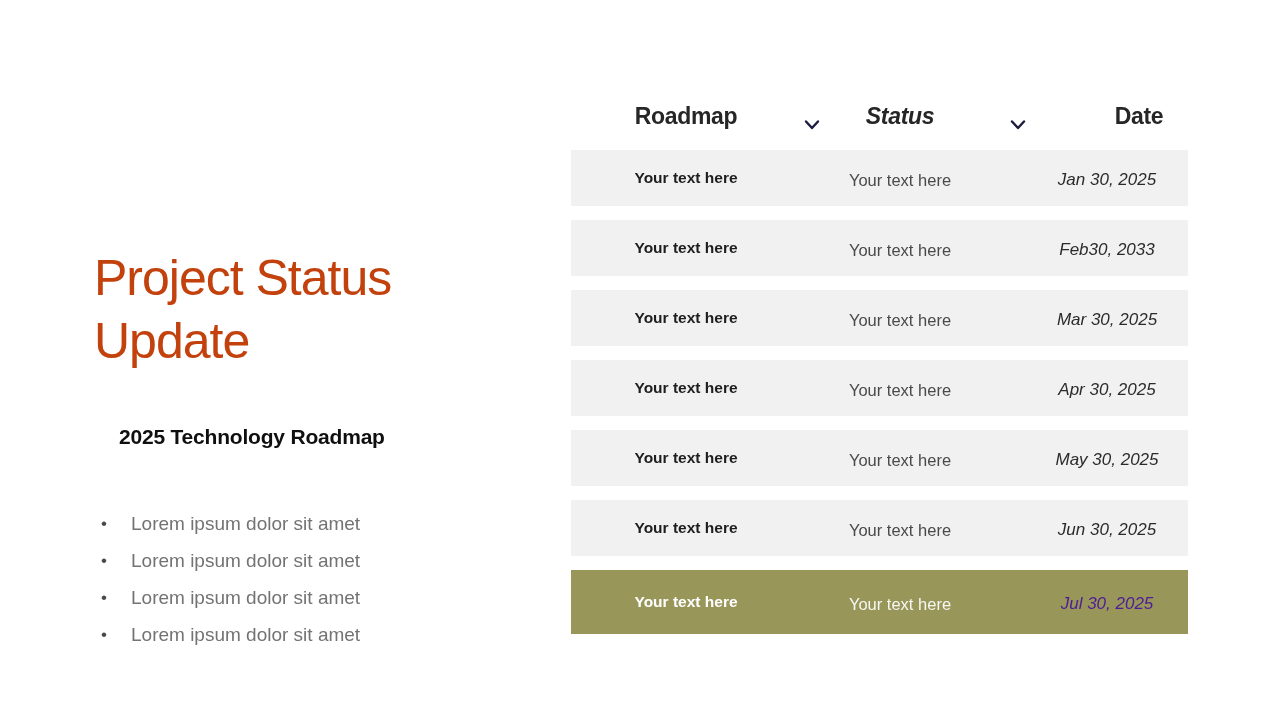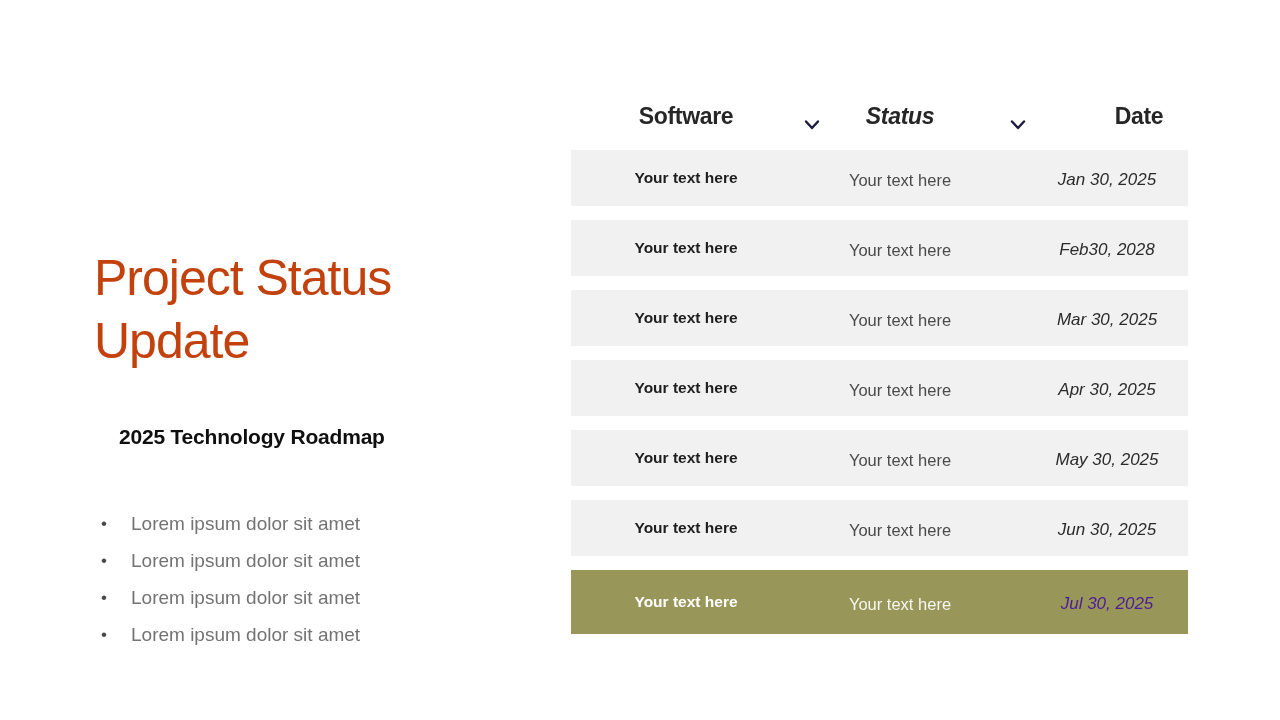--- a/index.html
+++ b/index.html
@@ -114,21 +114,21 @@
   <ul class="bullets">
     <li>Lorem ipsum dolor sit amet</li>
     <li>Lorem ipsum dolor sit amet</li>
     <li>Lorem ipsum dolor sit amet</li>
     <li>Lorem ipsum dolor sit amet</li>
   </ul>
 
   <div class="table">
 
     <div class="thead">
-      <span class="th th-software">Software</span>
+      <span class="th th-software">Roadmap</span>
       <span class="chev chev-1">
         <svg viewBox="0 0 18 12">
             <path d="M3 2.5 L9 9 L15 2.5" fill="none" stroke="#1c1c3e" stroke-width="2.4" stroke-linecap="round" stroke-linejoin="round"></path>
           </svg>
       </span>
       <span class="th th-status">Status</span>
       <span class="chev chev-2">
         <svg viewBox="0 0 18 12">
             <path d="M3 2.5 L9 9 L15 2.5" fill="none" stroke="#1c1c3e" stroke-width="2.4" stroke-linecap="round" stroke-linejoin="round"></path>
           </svg>
@@ -138,21 +138,21 @@
 
     <div class="rows">
       <div class="row">
         <span class="cell c1">Your text here</span>
         <span class="cell c2">Your text here</span>
         <span class="cell c3">Jan 30, 2025</span>
       </div>
       <div class="row">
         <span class="cell c1">Your text here</span>
         <span class="cell c2">Your text here</span>
-        <span class="cell c3">Feb30, 2028</span>
+        <span class="cell c3">Feb30, 2033</span>
       </div>
       <div class="row">
         <span class="cell c1">Your text here</span>
         <span class="cell c2">Your text here</span>
         <span class="cell c3">Mar 30, 2025</span>
       </div>
       <div class="row">
         <span class="cell c1">Your text here</span>
         <span class="cell c2">Your text here</span>
         <span class="cell c3">Apr 30, 2025</span>

